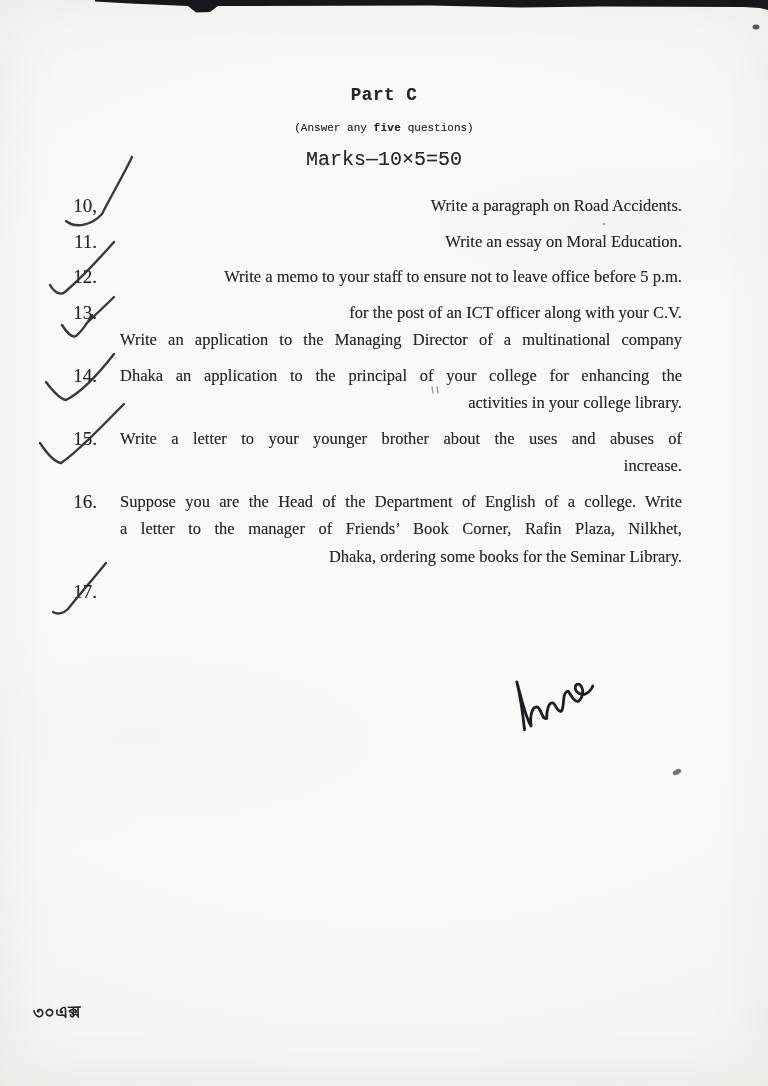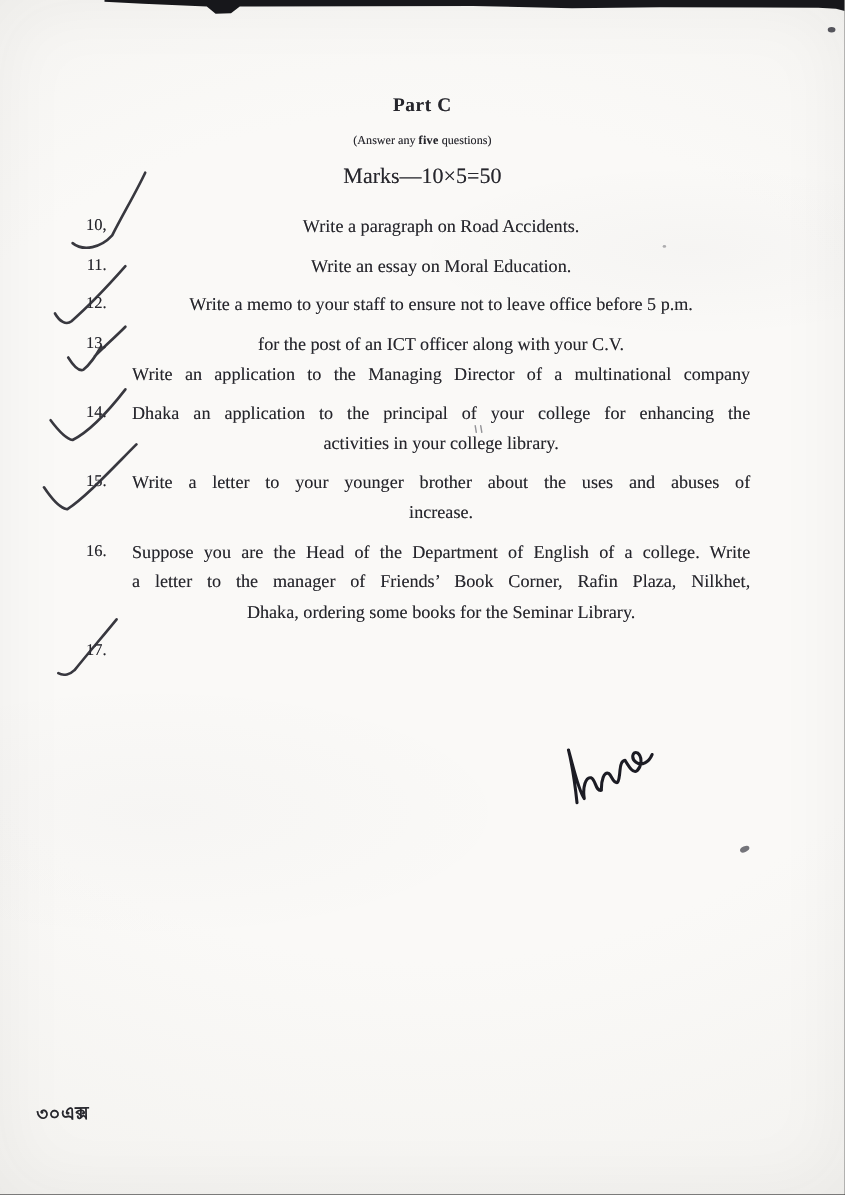--- a/index.html
+++ b/index.html
@@ -14,34 +14,34 @@
     background:
       radial-gradient(ellipse 260px 80px at 82% 21%, rgba(60,60,70,0.025), transparent),
       radial-gradient(ellipse 340px 120px at 18% 68%, rgba(60,60,70,0.02), transparent),
       radial-gradient(ellipse 900px 700px at 50% 45%, #faf9f7 55%, #f3f2ef 100%);
     box-shadow: inset 0 0 70px rgba(40,40,45,0.05);
   }
   .page * { text-shadow: 0 0 0.6px rgba(35,35,45,0.45); }
 
   .scan-edge-top { position: absolute; top: 0; left: 0; }
 
-  .doc-header { margin: 0; padding-top: 84px; text-align: center; }
+  .doc-header { margin: 0; padding-top: 84px; text-align: center; font-family: Liberation Mono, monospace; }
   .part-title { font-size: 17.5px; font-weight: bold; letter-spacing: 0.6px; line-height: 22px; }
   .answer-line { margin-top: 11px; font-size: 11px; line-height: 22px; }
   .answer-line b { letter-spacing: 0.3px; }
   .marks-line { margin-top: 10px; font-size: 20px; line-height: 22px; }
 
   ol.questions { list-style: none; margin: 21px 0 0 0; padding: 0 0 0 56px; }
   ol.questions li { display: flex; margin-bottom: 8px; }
   .qnum {
     flex: none; width: 41px; text-align: right;
-    font-size: 15px; line-height: 27.5px;
+    font-size: 19px; line-height: 27.5px;
   }
   .qtext { margin-left: 23px; width: 562px; font-size: 16.5px; line-height: 27.5px; }
-  .qtext .line { text-align: center; }
+  .qtext .line { text-align: right; }
   .qtext .line.just { text-align: justify; text-align-last: justify; text-justify: inter-word; }
 
   .ink-overlay { position: absolute; top: 0; left: 0; pointer-events: none; }
 
   .handwriting {
     position: absolute; left: 505px; top: 646px; width: 140px; height: 78px;
     transform: rotate(-22deg);
   }
 
   .footer-code {

